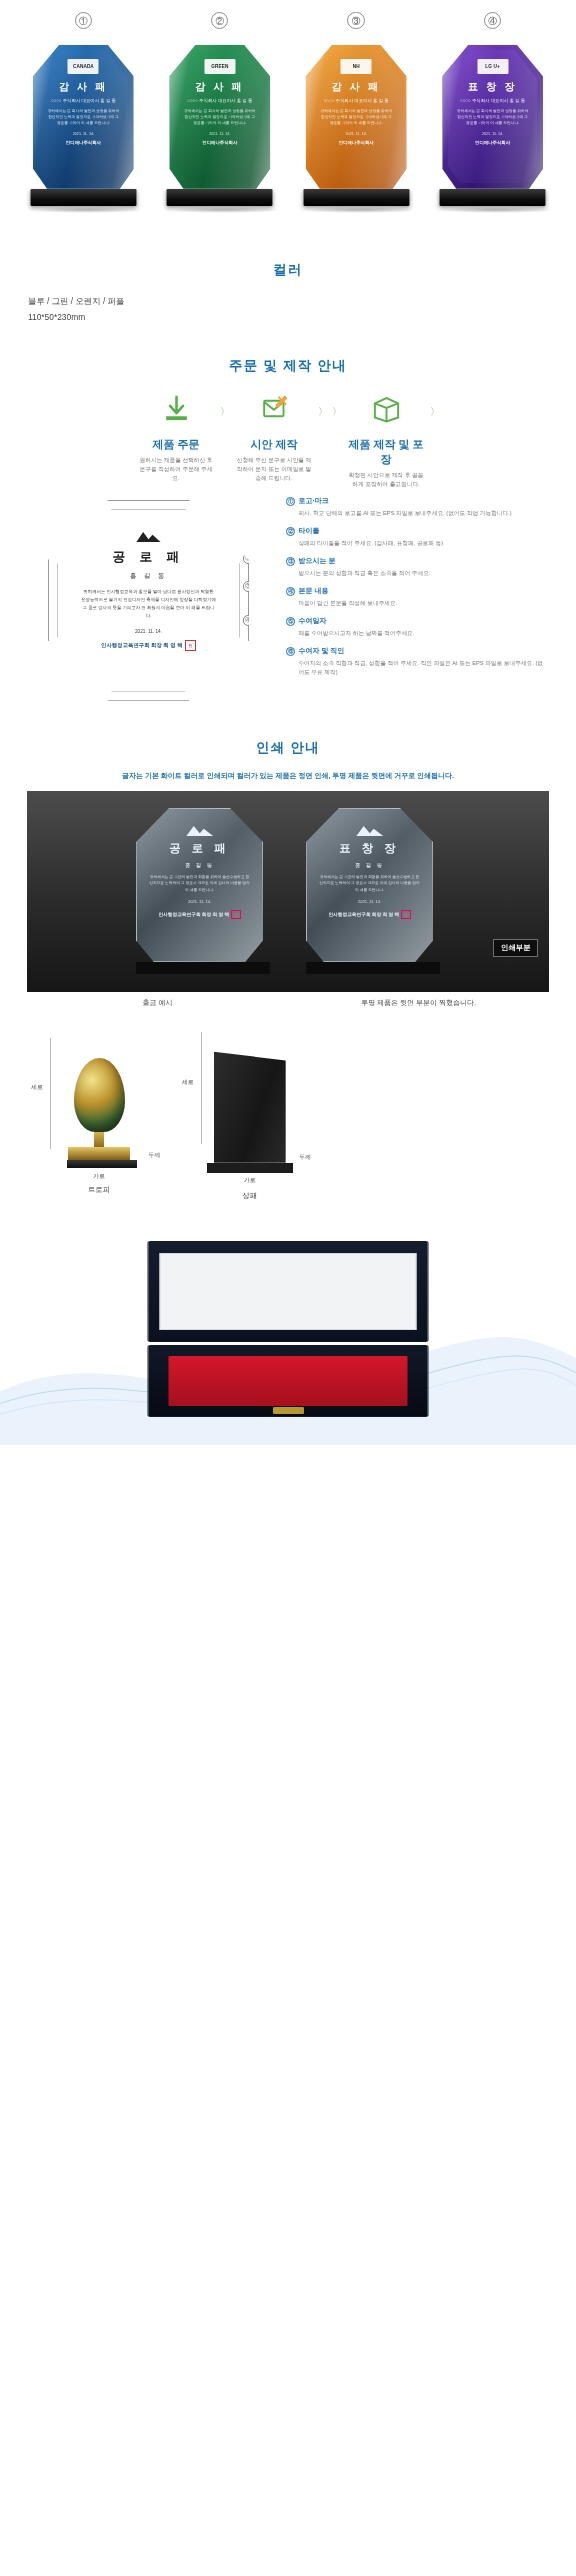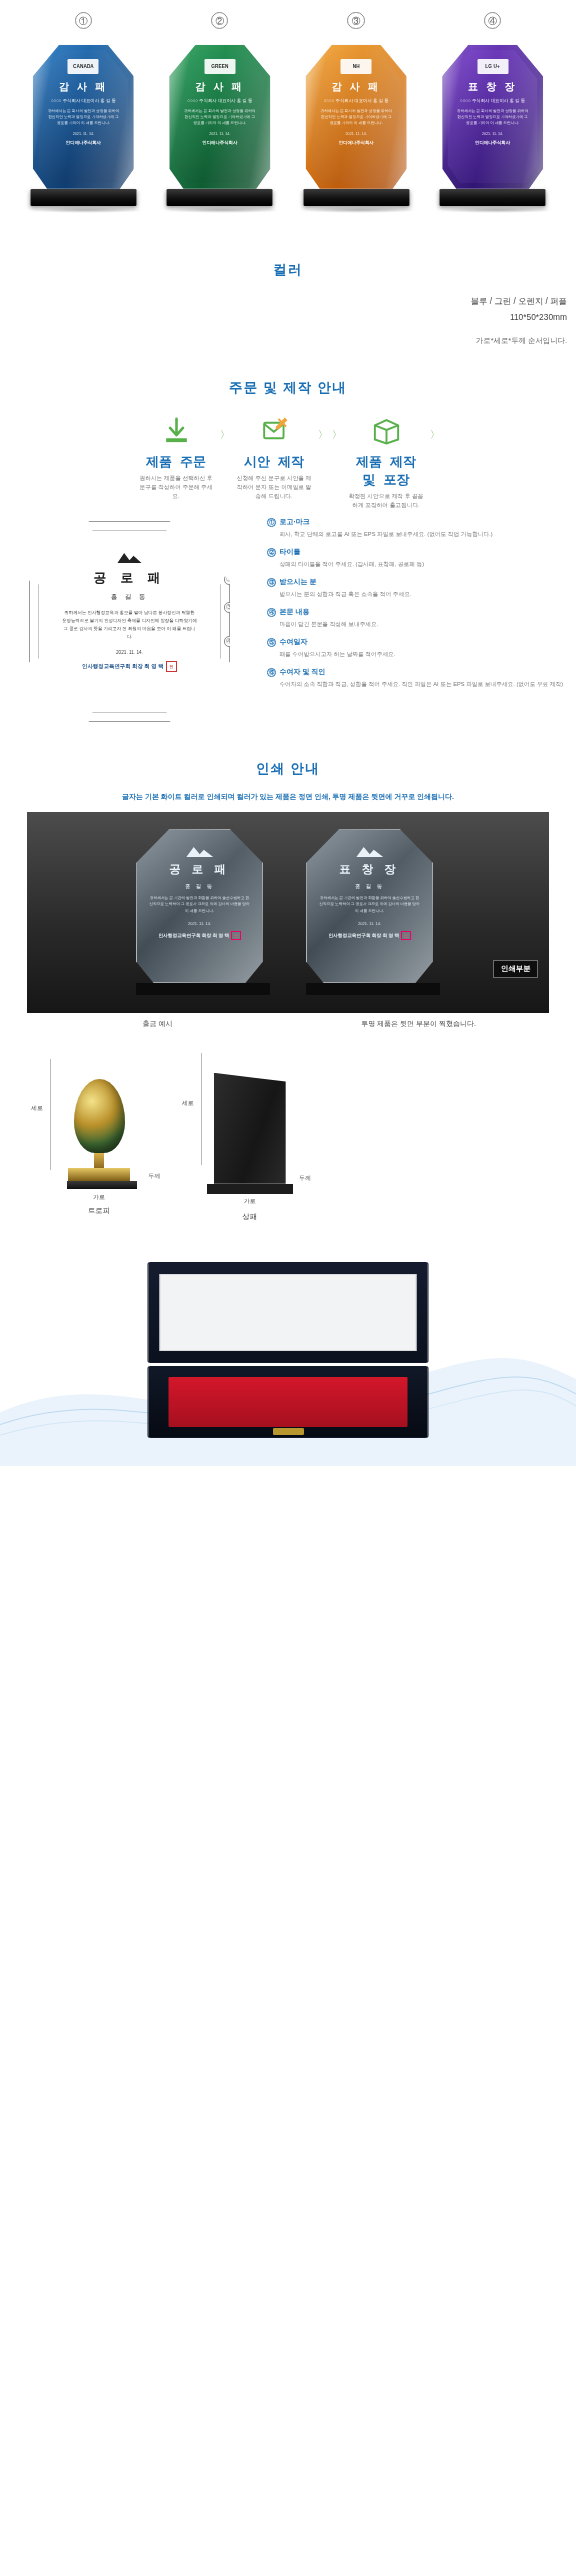--- a/index.html
+++ b/index.html
@@ -72,36 +72,36 @@
     background: linear-gradient(180deg,#3a3a3a 0%, #111 55%, #000 100%);
     border-radius: 1.3px;
     box-shadow: 0 2px 4.7px rgba(0,0,0,.4);
   }
   .base-shadow {
     width: 114px; height: 5.4px; margin: 1.3px auto 0 auto;
     background: radial-gradient(ellipse at center, rgba(0,0,0,.25) 0%, rgba(0,0,0,0) 70%);
   }
 
   
-  .sec { padding: 0 9px; }
+  .sec { padding: 0 28px; }
   .h-title {
     text-align: center; font-size: 13.4px; color: #1a6fb5; font-weight: bold;
     letter-spacing: 1.3px; margin: 31px 0 14.7px 0;
   }
-  .center-txt { text-align:right; font-size: 8.4px; color:#444; line-height:1.9; }
+  .center-txt { text-align:left; font-size: 8.4px; color:#444; line-height:1.9; }
   .center-txt.small { font-size: 7.4px; color:#666; }
 
   
   .steps {
     display:flex; align-items:flex-start; justify-content:center; gap:4px;
     margin-top: 6.7px;
   }
   .step { width: 80px; text-align:center; }
   .step-ico { height: 38px; display:flex; align-items:center; justify-content:center; }
-  .step-label { font-size: 13px; font-weight:bold; color:#1a6fb5; margin-top: 3px; font-family: Liberation Mono, monospace; }
+  .step-label { font-size: 11px; font-weight:bold; color:#1a6fb5; margin-top: 10px; }
   .step-desc { font-size: 5.7px; color:#777; line-height:1.6; margin-top: 3.4px; }
   .step-arrow { font-size: 10px; color:#6bb24a; padding-top: 16px; }
 
   
   .sample-wrap { display:flex; gap:17.4px; align-items:flex-start; margin-top: 4px; }
   .sample-left { width: 241px; position: relative; }
   .oct {
     width: 201px; height: 201px; margin: 6.7px auto;
     position: relative;
     border: 0.7px solid #9a9a9a;
@@ -318,21 +318,20 @@
     </div>
   </div>
 
   <div class="sec">
     <div class="h-title">컬러</div>
     <div class="center-txt">블루 / 그린 / 오렌지 / 퍼플</div>
   </div>
 
   <div class="sec">
     <div class="center-txt">110*50*230mm</div>
-    <div class="center-txt small" style="margin-top:8px;">가로*세로*두께 순서입니다.</div>
   </div>
 
   <div class="sec">
     <div class="h-title">주문 및 제작 안내</div>
     <div class="steps">
 
       <div class="step">
         <div class="step-ico">
           <svg width="31" height="31" viewBox="0 0 48 48">
               <path d="M24 6 L24 28 M14 20 L24 31 L34 20" stroke="#58b04a" stroke-width="4" fill="none" stroke-linecap="round" stroke-linejoin="round"></path>

